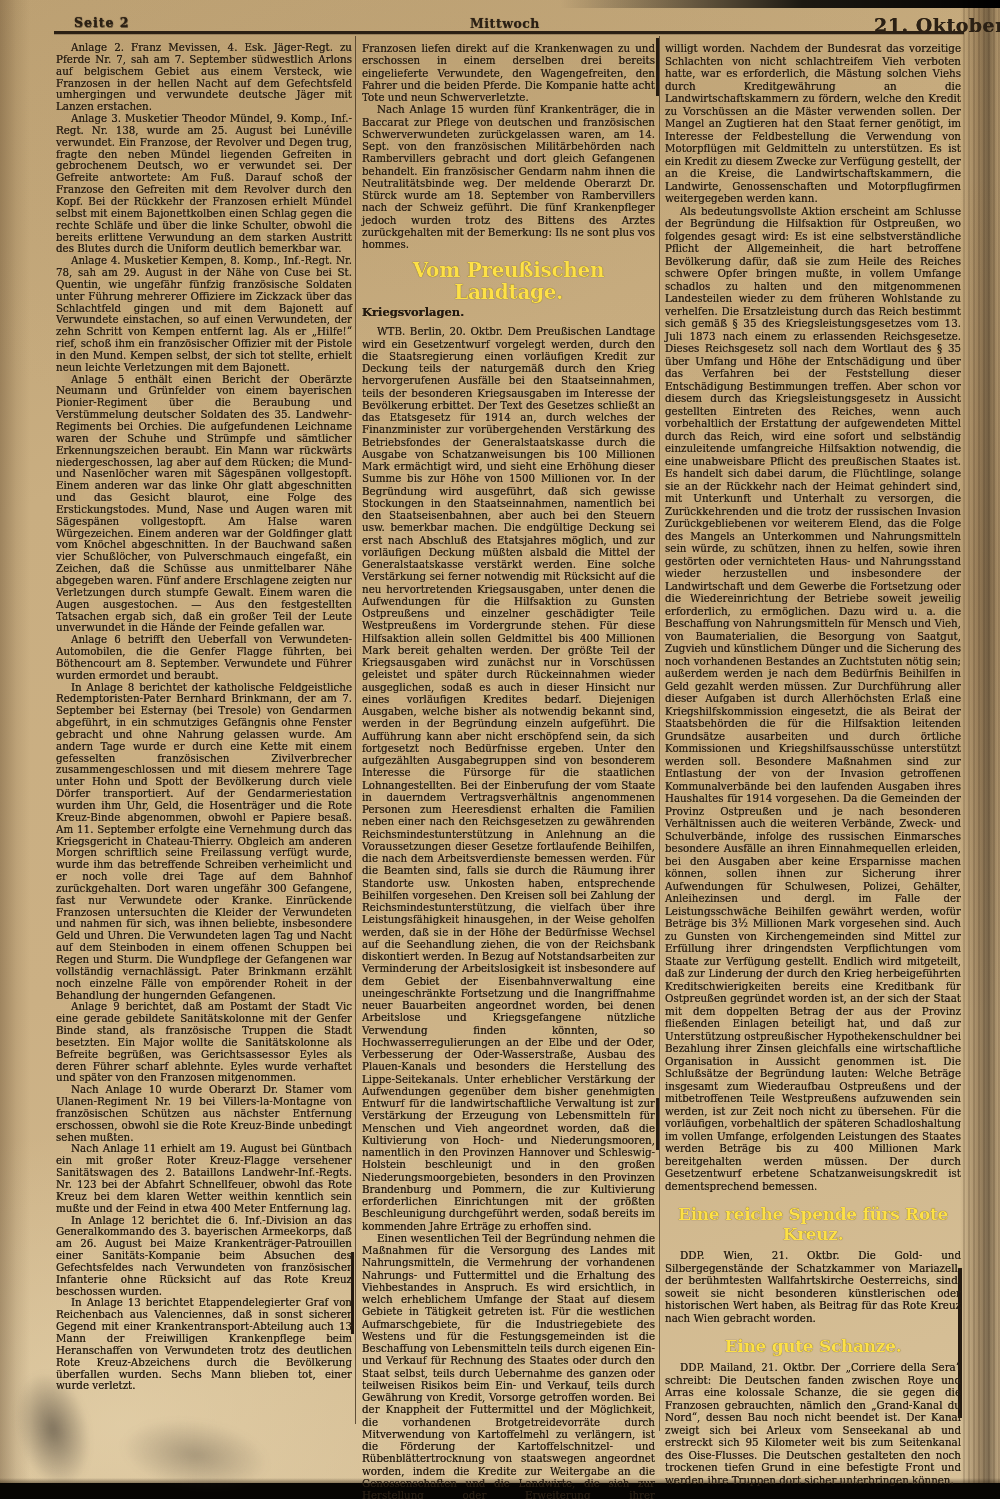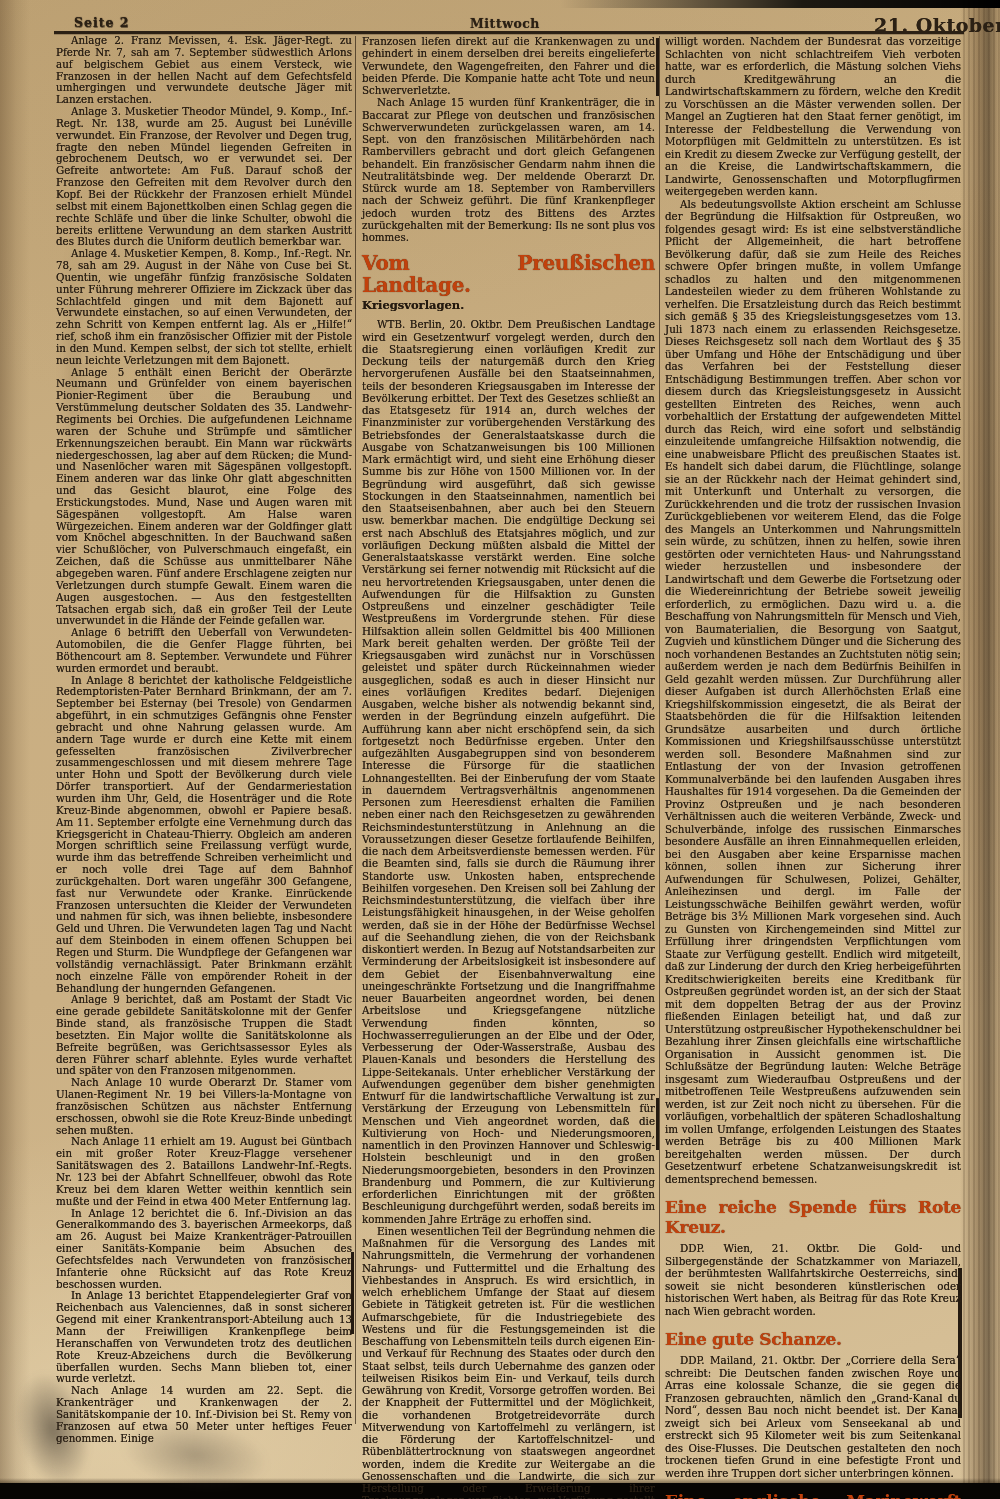--- a/index.html
+++ b/index.html
@@ -53,33 +53,33 @@
   .vrule{position:absolute;width:1px;background:rgba(56,42,26,.75);}
   #vrule1{left:355px;top:36px;height:1388px;}
   #vrule2{left:659px;top:36px;height:1395px;}
   .artifact{position:absolute;background:#241a10;}
   #art1{left:656px;top:38px;width:3px;height:58px;}
   #art2{left:351px;top:1252px;width:3px;height:82px;}
   #art3{left:958px;top:1268px;width:4px;height:150px;}
   #art4{left:656px;top:1098px;width:2.5px;height:52px;}
 
   
-  .col{position:absolute;top:35px;color:#2a2016;text-align:justify;
+  .col{position:absolute;top:42px;color:#2a2016;text-align:justify;
        text-shadow:0 0 .35px rgba(42,30,18,.85);}
   #col1{left:56px;width:296px;font-size:10.3px;line-height:11.85px;}
   #col2{left:362px;width:293px;font-size:10.3px;line-height:12.25px;}
   #col3{left:665px;width:296px;font-size:10.3px;line-height:13.1px;}
   #col3 .blk.p, #col3 .blk.pc{line-height:12.5px;}
 
   .blk{margin:0;}
   .blk.p{text-indent:15px;}
   .blk.pc{text-indent:0;}
   .blk.headline{font-family:"DejaVu Serif","Liberation Serif",serif;font-weight:bold;
-    text-indent:0;font-size:20px;line-height:22px;letter-spacing:-.3px;
-    margin:9px 0 2px;color:#c2410c;text-shadow:0 0 .8px rgba(36,26,16,.9);}
+    text-align:center;text-indent:0;font-size:20px;line-height:22px;letter-spacing:-.3px;
+    margin:9px 0 2px;color:#fde047;text-shadow:0 0 .8px rgba(36,26,16,.9);}
   .blk.headline.h-small{font-size:17px;line-height:20px;margin:12px 0 5px;}
   .blk.subhead{font-weight:bold;text-align:left;text-indent:0;font-size:11.5px;
     line-height:14px;margin:2px 0 6px;color:#241a10;}
 </style>
 </head>
 <body>
 
 <div id="stage">
   <div id="paper"></div>
 
@@ -109,24 +109,23 @@
       <p class="blk p">Anlage 3. Musketier Theodor Mündel, 9. Komp., Inf.-Regt. Nr. 138, wurde am 25. August bei Lunéville verwundet. Ein Franzose, der Revolver und Degen trug, fragte den neben Mündel liegenden Gefreiten in gebrochenem Deutsch, wo er verwundet sei. Der Gefreite antwortete: Am Fuß. Darauf schoß der Franzose den Gefreiten mit dem Revolver durch den Kopf. Bei der Rückkehr der Franzosen erhielt Mündel selbst mit einem Bajonettkolben einen Schlag gegen die rechte Schläfe und über die linke Schulter, obwohl die bereits erlittene Verwundung an dem starken Austritt des Blutes durch die Uniform deutlich bemerkbar war.</p>
       <p class="blk p">Anlage 4. Musketier Kempen, 8. Komp., Inf.-Regt. Nr. 78, sah am 29. August in der Nähe von Cuse bei St. Quentin, wie ungefähr fünfzig französische Soldaten unter Führung mehrerer Offiziere im Zickzack über das Schlachtfeld gingen und mit dem Bajonett auf Verwundete einstachen, so auf einen Verwundeten, der zehn Schritt von Kempen entfernt lag. Als er „Hilfe!“ rief, schoß ihm ein französischer Offizier mit der Pistole in den Mund. Kempen selbst, der sich tot stellte, erhielt neun leichte Verletzungen mit dem Bajonett.</p>
       <p class="blk p">Anlage 5 enthält einen Bericht der Oberärzte Neumann und Grünfelder von einem bayerischen Pionier-Regiment über die Beraubung und Verstümmelung deutscher Soldaten des 35. Landwehr-Regiments bei Orchies. Die aufgefundenen Leichname waren der Schuhe und Strümpfe und sämtlicher Erkennungszeichen beraubt. Ein Mann war rückwärts niedergeschossen, lag aber auf dem Rücken; die Mund- und Nasenlöcher waren mit Sägespänen vollgestopft. Einem anderen war das linke Ohr glatt abgeschnitten und das Gesicht blaurot, eine Folge des Erstickungstodes. Mund, Nase und Augen waren mit Sägespänen vollgestopft. Am Halse waren Würgezeichen. Einem anderen war der Goldfinger glatt vom Knöchel abgeschnitten. In der Bauchwand saßen vier Schußlöcher, von Pulverschmauch eingefaßt, ein Zeichen, daß die Schüsse aus unmittelbarer Nähe abgegeben waren. Fünf andere Erschlagene zeigten nur Verletzungen durch stumpfe Gewalt. Einem waren die Augen ausgestochen. — Aus den festgestellten Tatsachen ergab sich, daß ein großer Teil der Leute unverwundet in die Hände der Feinde gefallen war.</p>
       <p class="blk p">Anlage 6 betrifft den Ueberfall von Verwundeten-Automobilen, die die Genfer Flagge führten, bei Böthencourt am 8. September. Verwundete und Führer wurden ermordet und beraubt.</p>
       <p class="blk p">In Anlage 8 berichtet der katholische Feldgeistliche Redemptoristen-Pater Bernhard Brinkmann, der am 7. September bei Esternay (bei Tresole) von Gendarmen abgeführt, in ein schmutziges Gefängnis ohne Fenster gebracht und ohne Nahrung gelassen wurde. Am andern Tage wurde er durch eine Kette mit einem gefesselten französischen Zivilverbrecher zusammengeschlossen und mit diesem mehrere Tage unter Hohn und Spott der Bevölkerung durch viele Dörfer transportiert. Auf der Gendarmeriestation wurden ihm Uhr, Geld, die Hosenträger und die Rote Kreuz-Binde abgenommen, obwohl er Papiere besaß. Am 11. September erfolgte eine Vernehmung durch das Kriegsgericht in Chateau-Thierry. Obgleich am anderen Morgen schriftlich seine Freilassung verfügt wurde, wurde ihm das betreffende Schreiben verheimlicht und er noch volle drei Tage auf dem Bahnhof zurückgehalten. Dort waren ungefähr 300 Gefangene, fast nur Verwundete oder Kranke. Einrückende Franzosen untersuchten die Kleider der Verwundeten und nahmen für sich, was ihnen beliebte, insbesondere Geld und Uhren. Die Verwundeten lagen Tag und Nacht auf dem Steinboden in einem offenen Schuppen bei Regen und Sturm. Die Wundpflege der Gefangenen war vollständig vernachlässigt. Pater Brinkmann erzählt noch einzelne Fälle von empörender Roheit in der Behandlung der hungernden Gefangenen.</p>
       <p class="blk p">Anlage 9 berichtet, daß am Postamt der Stadt Vic eine gerade gebildete Sanitätskolonne mit der Genfer Binde stand, als französische Truppen die Stadt besetzten. Ein Major wollte die Sanitätskolonne als Befreite begrüßen, was Gerichtsassessor Eyles als deren Führer scharf ablehnte. Eyles wurde verhaftet und später von den Franzosen mitgenommen.</p>
       <p class="blk p">Nach Anlage 10 wurde Oberarzt Dr. Stamer vom Ulanen-Regiment Nr. 19 bei Villers-la-Montagne von französischen Schützen aus nächster Entfernung erschossen, obwohl sie die Rote Kreuz-Binde unbedingt sehen mußten.</p>
       <p class="blk p">Nach Anlage 11 erhielt am 19. August bei Güntbach ein mit großer Roter Kreuz-Flagge versehener Sanitätswagen des 2. Bataillons Landwehr-Inf.-Regts. Nr. 123 bei der Abfahrt Schnellfeuer, obwohl das Rote Kreuz bei dem klaren Wetter weithin kenntlich sein mußte und der Feind in etwa 400 Meter Entfernung lag.</p>
       <p class="blk p">In Anlage 12 berichtet die 6. Inf.-Division an das Generalkommando des 3. bayerischen Armeekorps, daß am 26. August bei Maize Krankenträger-Patrouillen einer Sanitäts-Kompanie beim Absuchen des Gefechtsfeldes nach Verwundeten von französischer Infanterie ohne Rücksicht auf das Rote Kreuz beschossen wurden.</p>
       <p class="blk p">In Anlage 13 berichtet Etappendelegierter Graf von Reichenbach aus Valenciennes, daß in sonst sicherer Gegend mit einer Krankentransport-Abteilung auch 13 Mann der Freiwilligen Krankenpflege beim Heranschaffen von Verwundeten trotz des deutlichen Rote Kreuz-Abzeichens durch die Bevölkerung überfallen wurden. Sechs Mann blieben tot, einer wurde verletzt.</p>
-      <p class="blk p">Nach Anlage 14 wurden am 22. Sept. die Krankenträger und Krankenwagen der 2. Sanitätskompanie der 10. Inf.-Division bei St. Remy von Franzosen auf etwa 50 Meter unter heftiges Feuer genommen. Einige</p>
     </div>
   <div class="col" id="col2">
-      <p class="blk pc">Franzosen liefen direkt auf die Krankenwagen zu und gehindert in einem derselben drei bereits eingelieferte Verwundete, den Wagengefreiten, den Fahrer und die beiden Pferde. Die Kompanie hatte acht Tote und neun Schwerverletzte.</p>
+      <p class="blk pc">Franzosen liefen direkt auf die Krankenwagen zu und erschossen in einem derselben drei bereits eingelieferte Verwundete, den Wagengefreiten, den Fahrer und die beiden Pferde. Die Kompanie hatte acht Tote und neun Schwerverletzte.</p>
       <p class="blk p">Nach Anlage 15 wurden fünf Krankenträger, die in Baccarat zur Pflege von deutschen und französischen Schwerverwundeten zurückgelassen waren, am 14. Sept. von den französischen Militärbehörden nach Rambervillers gebracht und dort gleich Gefangenen behandelt. Ein französischer Gendarm nahm ihnen die Neutralitätsbinde weg. Der meldende Oberarzt Dr. Stürck wurde am 18. September von Rambervillers nach der Schweiz geführt. Die fünf Krankenpfleger jedoch wurden trotz des Bittens des Arztes zurückgehalten mit der Bemerkung: Ils ne sont plus vos hommes.</p>
       <div class="blk headline">Vom Preußischen Landtage.</div>
       <div class="blk subhead">Kriegsvorlagen.</div>
       <p class="blk p">WTB. Berlin, 20. Oktbr. Dem Preußischen Landtage wird ein Gesetzentwurf vorgelegt werden, durch den die Staatsregierung einen vorläufigen Kredit zur Deckung teils der naturgemäß durch den Krieg hervorgerufenen Ausfälle bei den Staatseinnahmen, teils der besonderen Kriegsausgaben im Interesse der Bevölkerung erbittet. Der Text des Gesetzes schließt an das Etatsgesetz für 1914 an, durch welches der Finanzminister zur vorübergehenden Verstärkung des Betriebsfondes der Generalstaatskasse durch die Ausgabe von Schatzanweisungen bis 100 Millionen Mark ermächtigt wird, und sieht eine Erhöhung dieser Summe bis zur Höhe von 1500 Millionen vor. In der Begründung wird ausgeführt, daß sich gewisse Stockungen in den Staatseinnahmen, namentlich bei den Staatseisenbahnen, aber auch bei den Steuern usw. bemerkbar machen. Die endgültige Deckung sei erst nach Abschluß des Etatsjahres möglich, und zur vorläufigen Deckung müßten alsbald die Mittel der Generalstaatskasse verstärkt werden. Eine solche Verstärkung sei ferner notwendig mit Rücksicht auf die neu hervortretenden Kriegsausgaben, unter denen die Aufwendungen für die Hilfsaktion zu Gunsten Ostpreußens und einzelner geschädigter Teile Westpreußens im Vordergrunde stehen. Für diese Hilfsaktion allein sollen Geldmittel bis 400 Millionen Mark bereit gehalten werden. Der größte Teil der Kriegsausgaben wird zunächst nur in Vorschüssen geleistet und später durch Rückeinnahmen wieder ausgeglichen, sodaß es auch in dieser Hinsicht nur eines vorläufigen Kredites bedarf. Diejenigen Ausgaben, welche bisher als notwendig bekannt sind, werden in der Begründung einzeln aufgeführt. Die Aufführung kann aber nicht erschöpfend sein, da sich fortgesetzt noch Bedürfnisse ergeben. Unter den aufgezählten Ausgabegruppen sind von besonderem Interesse die Fürsorge für die staatlichen Lohnangestellten. Bei der Einberufung der vom Staate in dauerndem Vertragsverhältnis angenommenen Personen zum Heeresdienst erhalten die Familien neben einer nach den Reichsgesetzen zu gewährenden Reichsmindestunterstützung in Anlehnung an die Voraussetzungen dieser Gesetze fortlaufende Beihilfen, die nach dem Arbeitsverdienste bemessen werden. Für die Beamten sind, falls sie durch die Räumung ihrer Standorte usw. Unkosten haben, entsprechende Beihilfen vorgesehen. Den Kreisen soll bei Zahlung der Reichsmindestunterstützung, die vielfach über ihre Leistungsfähigkeit hinausgehen, in der Weise geholfen werden, daß sie in der Höhe der Bedürfnisse Wechsel auf die Seehandlung ziehen, die von der Reichsbank diskontiert werden. In Bezug auf Notstandsarbeiten zur Verminderung der Arbeitslosigkeit ist insbesondere auf dem Gebiet der Eisenbahnverwaltung eine uneingeschränkte Fortsetzung und die Inangriffnahme neuer Bauarbeiten angeordnet worden, bei denen Arbeitslose und Kriegsgefangene nützliche Verwendung finden könnten, so Hochwasserregulierungen an der Elbe und der Oder, Verbesserung der Oder-Wasserstraße, Ausbau des Plauen-Kanals und besonders die Herstellung des Lippe-Seitekanals. Unter erheblicher Verstärkung der Aufwendungen gegenüber dem bisher genehmigten Entwurf für die landwirtschaftliche Verwaltung ist zur Verstärkung der Erzeugung von Lebensmitteln für Menschen und Vieh angeordnet worden, daß die Kultivierung von Hoch- und Niederungsmooren, namentlich in den Provinzen Hannover und Schleswig-Holstein beschleunigt und in den großen Niederungsmoorgebieten, besonders in den Provinzen Brandenburg und Pommern, die zur Kultivierung erforderlichen Einrichtungen mit der größten Beschleunigung durchgeführt werden, sodaß bereits im kommenden Jahre Erträge zu erhoffen sind.</p>
       <p class="blk p">Einen wesentlichen Teil der Begründung nehmen die Maßnahmen für die Versorgung des Landes mit Nahrungsmitteln, die Vermehrung der vorhandenen Nahrungs- und Futtermittel und die Erhaltung des Viehbestandes in Anspruch. Es wird ersichtlich, in welch erheblichem Umfange der Staat auf diesem Gebiete in Tätigkeit getreten ist. Für die westlichen Aufmarschgebiete, für die Industriegebiete des Westens und für die Festungsgemeinden ist die Beschaffung von Lebensmitteln teils durch eigenen Ein- und Verkauf für Rechnung des Staates oder durch den Staat selbst, teils durch Uebernahme des ganzen oder teilweisen Risikos beim Ein- und Verkauf, teils durch Gewährung von Kredit, Vorsorge getroffen worden. Bei der Knappheit der Futtermittel und der Möglichkeit, die vorhandenen Brotgetreidevorräte durch Mitverwendung von Kartoffelmehl zu verlängern, ist die Förderung der Kartoffelschnitzel- und Rübenblättertrocknung von staatswegen angeordnet worden, indem die Kredite zur Weitergabe an die Genossenschaften und die Landwirte, die sich zur Herstellung oder Erweiterung ihrer Trocknungsanlagen verpflichten, zur Verfügung gestellt wurden. Außerdem sind Tarifermäßigungen für die Zufuhr von Rohkartoffeln und der Vertrieb von Trockenkartoffeln be-</p>
     </div>
   <div class="col" id="col3">
       <p class="blk pc">willigt worden. Nachdem der Bundesrat das vorzeitige Schlachten von nicht schlachtreifem Vieh verboten hatte, war es erforderlich, die Mästung solchen Viehs durch Kreditgewährung an die Landwirtschaftskammern zu fördern, welche den Kredit zu Vorschüssen an die Mäster verwenden sollen. Der Mangel an Zugtieren hat den Staat ferner genötigt, im Interesse der Feldbestellung die Verwendung von Motorpflügen mit Geldmitteln zu unterstützen. Es ist ein Kredit zu diesem Zwecke zur Verfügung gestellt, der an die Kreise, die Landwirtschaftskammern, die Landwirte, Genossenschaften und Motorpflugfirmen weitergegeben werden kann.</p>
       <p class="blk p">Als bedeutungsvollste Aktion erscheint am Schlusse der Begründung die Hilfsaktion für Ostpreußen, wo folgendes gesagt wird: Es ist eine selbstverständliche Pflicht der Allgemeinheit, die hart betroffene Bevölkerung dafür, daß sie zum Heile des Reiches schwere Opfer bringen mußte, in vollem Umfange schadlos zu halten und den mitgenommenen Landesteilen wieder zu dem früheren Wohlstande zu verhelfen. Die Ersatzleistung durch das Reich bestimmt sich gemäß § 35 des Kriegsleistungsgesetzes vom 13. Juli 1873 nach einem zu erlassenden Reichsgesetze. Dieses Reichsgesetz soll nach dem Wortlaut des § 35 über Umfang und Höhe der Entschädigung und über das Verfahren bei der Feststellung dieser Entschädigung Bestimmungen treffen. Aber schon vor diesem durch das Kriegsleistungsgesetz in Aussicht gestellten Eintreten des Reiches, wenn auch vorbehaltlich der Erstattung der aufgewendeten Mittel durch das Reich, wird eine sofort und selbständig einzuleitende umfangreiche Hilfsaktion notwendig, die eine unabweisbare Pflicht des preußischen Staates ist. Es handelt sich dabei darum, die Flüchtlinge, solange sie an der Rückkehr nach der Heimat gehindert sind, mit Unterkunft und Unterhalt zu versorgen, die Zurückkehrenden und die trotz der russischen Invasion Zurückgebliebenen vor weiterem Elend, das die Folge des Mangels an Unterkommen und Nahrungsmitteln sein würde, zu schützen, ihnen zu helfen, sowie ihren gestörten oder vernichteten Haus- und Nahrungsstand wieder herzustellen und insbesondere der Landwirtschaft und dem Gewerbe die Fortsetzung oder die Wiedereinrichtung der Betriebe soweit jeweilig erforderlich, zu ermöglichen. Dazu wird u. a. die Beschaffung von Nahrungsmitteln für Mensch und Vieh, von Baumaterialien, die Besorgung von Saatgut, Zugvieh und künstlichem Dünger und die Sicherung des noch vorhandenen Bestandes an Zuchtstuten nötig sein; außerdem werden je nach dem Bedürfnis Beihilfen in Geld gezahlt werden müssen. Zur Durchführung aller dieser Aufgaben ist durch Allerhöchsten Erlaß eine Kriegshilfskommission eingesetzt, die als Beirat der Staatsbehörden die für die Hilfsaktion leitenden Grundsätze ausarbeiten und durch örtliche Kommissionen und Kriegshilfsausschüsse unterstützt werden soll. Besondere Maßnahmen sind zur Entlastung der von der Invasion getroffenen Kommunalverbände bei den laufenden Ausgaben ihres Haushaltes für 1914 vorgesehen. Da die Gemeinden der Provinz Ostpreußen und je nach besonderen Verhältnissen auch die weiteren Verbände, Zweck- und Schulverbände, infolge des russischen Einmarsches besondere Ausfälle an ihren Einnahmequellen erleiden, bei den Ausgaben aber keine Ersparnisse machen können, sollen ihnen zur Sicherung ihrer Aufwendungen für Schulwesen, Polizei, Gehälter, Anleihezinsen und dergl. im Falle der Leistungsschwäche Beihilfen gewährt werden, wofür Beträge bis 3½ Millionen Mark vorgesehen sind. Auch zu Gunsten von Kirchengemeinden sind Mittel zur Erfüllung ihrer dringendsten Verpflichtungen vom Staate zur Verfügung gestellt. Endlich wird mitgeteilt, daß zur Linderung der durch den Krieg herbeigeführten Kreditschwierigkeiten bereits eine Kreditbank für Ostpreußen gegründet worden ist, an der sich der Staat mit dem doppelten Betrag der aus der Provinz fließenden Einlagen beteiligt hat, und daß zur Unterstützung ostpreußischer Hypothekenschuldner bei Bezahlung ihrer Zinsen gleichfalls eine wirtschaftliche Organisation in Aussicht genommen ist. Die Schlußsätze der Begründung lauten: Welche Beträge insgesamt zum Wiederaufbau Ostpreußens und der mitbetroffenen Teile Westpreußens aufzuwenden sein werden, ist zur Zeit noch nicht zu übersehen. Für die vorläufigen, vorbehaltlich der späteren Schadloshaltung im vollen Umfange, erfolgenden Leistungen des Staates werden Beträge bis zu 400 Millionen Mark bereitgehalten werden müssen. Der durch Gesetzentwurf erbetene Schatzanweisungskredit ist dementsprechend bemessen.</p>
       <div class="blk headline h-small">Eine reiche Spende fürs Rote Kreuz.</div>

